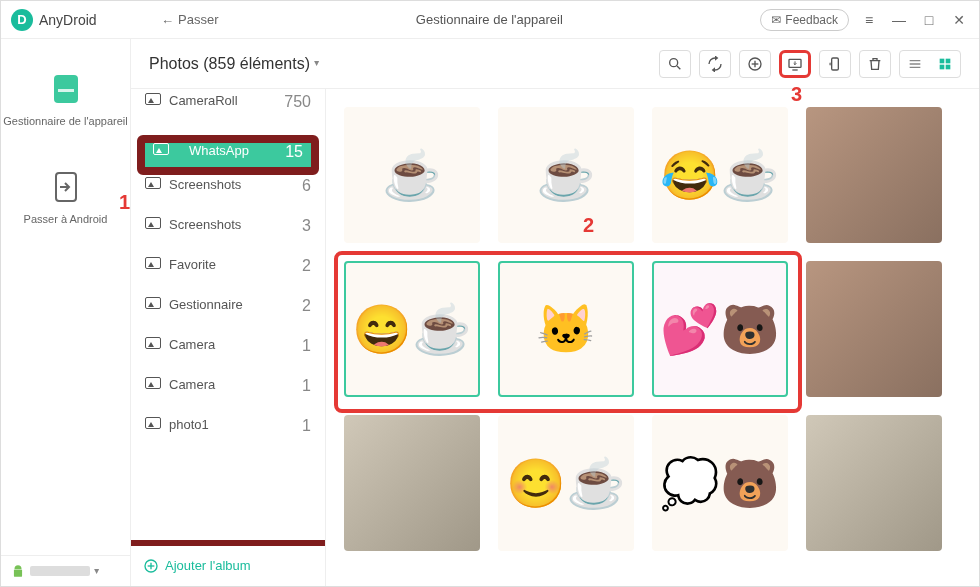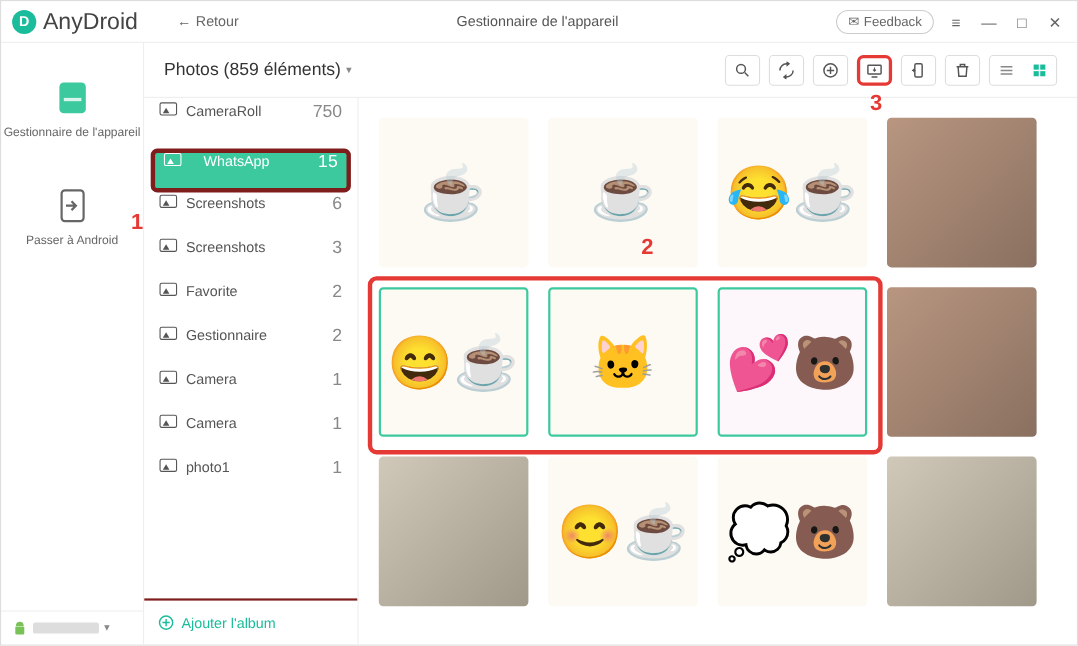--- a/index.html
+++ b/index.html
@@ -1,21 +1,21 @@
 <!DOCTYPE html>
 <html><head>
 <meta charset="utf-8">
 <style>
 * { margin: 0; padding: 0; box-sizing: border-box; font-family: -apple-system, BlinkMacSystemFont, "Segoe UI", Arial, sans-serif; }
 body { width: 980px; height: 587px; background: #fff; overflow: hidden; border: 1px solid #ddd; position: relative; }
 
 .titlebar { height: 38px; display: flex; align-items: center; padding: 0 10px; border-bottom: 1px solid #eee; }
 .logo-area { display: flex; align-items: center; gap: 6px; width: 120px; }
 .logo-circle { width: 22px; height: 22px; border-radius: 50%; background: #1abc9c; display: flex; align-items: center; justify-content: center; color: #fff; font-weight: bold; font-size: 13px; }
-.app-name { font-size: 21px; color: #444; font-weight: 500; text-align: right; }
+.app-name { font-size: 14px; color: #444; font-weight: 500; text-align: right; }
 .back-area { display: flex; align-items: center; gap: 4px; color: #666; font-size: 13px; margin-left: 30px; cursor: pointer; }
 .title-center { flex: 1; text-align: center; color: #555; font-size: 13px; }
 .title-right { display: flex; align-items: center; gap: 10px; }
 .feedback-btn { border: 1px solid #ccc; border-radius: 14px; padding: 3px 10px; font-size: 12px; color: #666; display: flex; align-items: center; gap: 4px; cursor: pointer; }
 .win-ctrl { width: 20px; text-align: center; color: #666; cursor: pointer; font-size: 14px; }
 
 .main { display: flex; height: calc(100% - 38px); }
 
 .leftbar { width: 130px; border-right: 1px solid #eee; display: flex; flex-direction: column; align-items: center; padding-top: 30px; }
 .leftbar-item { display: flex; flex-direction: column; align-items: center; gap: 6px; margin-bottom: 40px; cursor: pointer; }
@@ -32,25 +32,25 @@
 .tool-btn.highlighted { border: 3px solid #e53935; border-radius: 6px; }
 .view-toggle { display: flex; border: 1px solid #ddd; border-radius: 4px; overflow: hidden; }
 .view-btn { width: 30px; height: 26px; display: flex; align-items: center; justify-content: center; cursor: pointer; }
 .view-btn.active { color: #1abc9c; }
 
 .body-row { flex: 1; display: flex; overflow: hidden; }
 
 .albums { width: 195px; border-right: 1px solid #eee; overflow-y: auto; padding-top: 4px; display: flex; flex-direction: column; }
 .album-row { height: 40px; display: flex; align-items: flex-start; padding: 0 14px; gap: 8px; cursor: pointer; font-size: 13px; color: #555; position: relative; }
 .album-row .count { margin-left: auto; color: #888; font-size: 16px; }
-.album-row.selected { background: #3cc99e; color: #fff; border: 4px solid #7f1d1d; border-radius: 6px; margin: 2px 6px; padding: 0 8px; gap: 20px; }
+.album-row.selected { background: #3cc99e; color: #fff; border: 8px solid #7f1d1d; border-radius: 6px; margin: 2px 6px; padding: 0 8px; gap: 20px; }
 .album-row.selected .count { color: #fff; }
 .album-icon { width: 16px; height: 12px; border: 1.5px solid currentColor; border-radius: 2px; position: relative; flex-shrink: 0; }
 .album-icon::after { content: ""; position: absolute; left: 2px; bottom: 1px; width: 0; height: 0; border-left: 3px solid transparent; border-right: 3px solid transparent; border-bottom: 5px solid currentColor; }
-.add-album { margin-top: auto; padding: 12px; display: flex; align-items: flex-end; gap: 6px; color: #1abc9c; font-size: 13px; cursor: pointer; border-top: 2px solid #7f1d1d; }
+.add-album { margin-top: auto; padding: 12px; display: flex; align-items: flex-start; gap: 6px; color: #1abc9c; font-size: 13px; cursor: pointer; border-top: 6px solid #7f1d1d; }
 
 .grid-area { flex: 1; padding: 18px; overflow: auto; position: relative; }
 .thumb-row { display: flex; gap: 18px; margin-bottom: 18px; }
 .thumb { width: 136px; height: 136px; border-radius: 4px; display: flex; align-items: center; justify-content: center; font-size: 48px; position: relative; overflow: hidden; }
 .thumb.selected-frame { border: 2px solid #3cc99e; }
 .photo-bg { background: linear-gradient(135deg, #b89680, #8a7060); }
 .photo-bg2 { background: linear-gradient(135deg, #d0c8b8, #a09888); }
 
 .selection-box { position: absolute; border: 4px solid #e53935; border-radius: 8px; pointer-events: none; }
 
@@ -63,21 +63,21 @@
 </head>
 <body>
 
 <div class="titlebar">
   <div class="logo-area">
     <div class="logo-circle">D</div>
     <div class="app-name">AnyDroid</div>
   </div>
   <div class="back-area">
     <span>←</span>
-    <span>Retour</span>
+    <span>Passer</span>
   </div>
   <div class="title-center">Gestionnaire de l'appareil</div>
   <div class="title-right">
     <div class="feedback-btn">
       <span>✉</span>
       <span>Feedback</span>
     </div>
     <div class="win-ctrl">≡</div>
     <div class="win-ctrl">—</div>
     <div class="win-ctrl">□</div>

